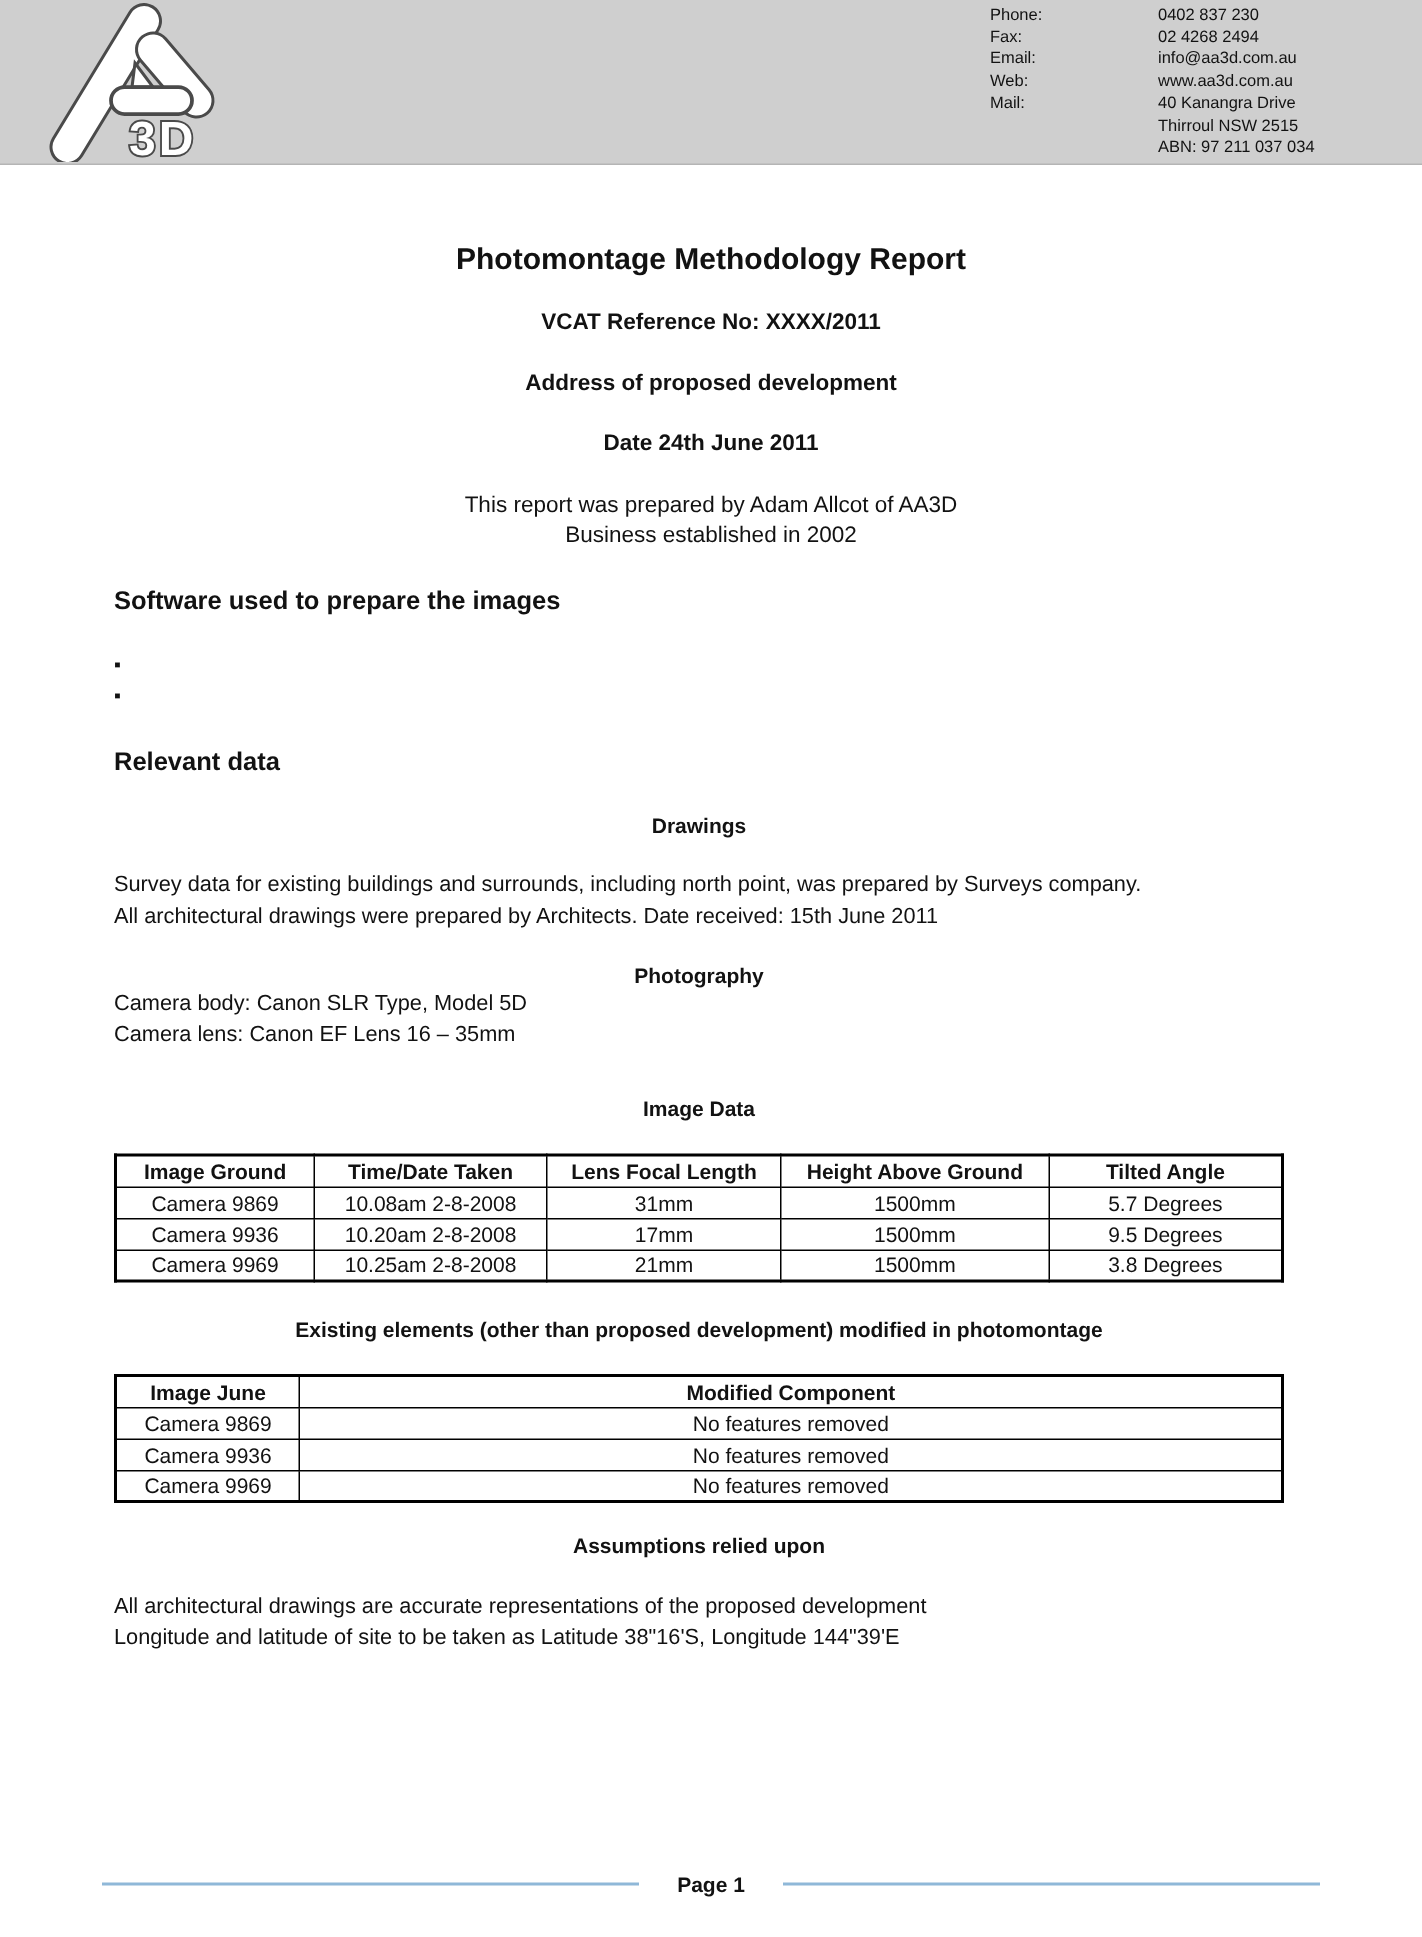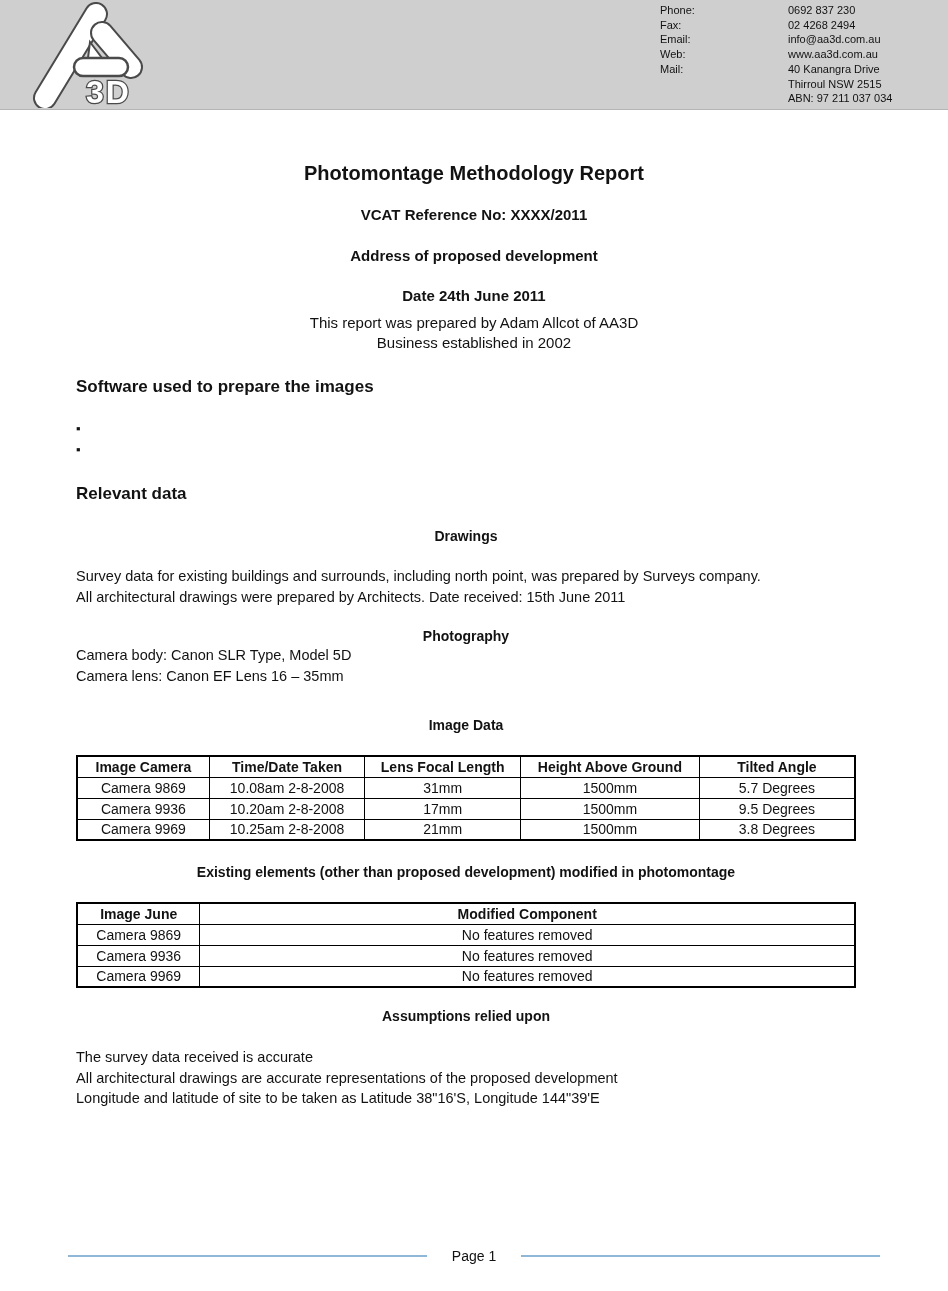--- a/index.html
+++ b/index.html
@@ -19,31 +19,31 @@
     width: 100%; height: 110px;
     background: #cfcfcf;
     border-bottom: 1px solid #b5b5b5;
   }
   .logo-wrap { position: absolute; left: 18px; top: 2px; }
   .contact-block {
     position: absolute; left: 660px; top: 3px;
     font-size: 11px; line-height: 14.7px;
   }
   .contact-row { display: flex; }
-  .contact-label { width: 128px; }
+  .contact-label { width: 112px; }
   .contact-value { white-space: nowrap; }
 
   
   .title-block { text-align: center; }
   .doc-title { font-size: 20px; line-height: 24px; font-weight: bold; margin-top: 51px; }
   .doc-subtitle { font-size: 15px; line-height: 18px; font-weight: bold; }
   .sub1 { margin-top: 21px; }
   .sub2 { margin-top: 23px; }
   .sub3 { margin-top: 22px; }
-  .intro-block { margin-top: 8px; font-size: 15px; line-height: 20px; text-align: center; }
+  .intro-block { margin-top: 22px; font-size: 15px; line-height: 20px; text-align: center; }
 
   
   .content { width: 780px; margin-left: 76px; }
   h2.section-heading { font-size: 17px; line-height: 21px; font-weight: bold; }
   h3.sub-heading { font-size: 14px; line-height: 18px; font-weight: bold; text-align: center; }
   .body-text { font-size: 14.5px; line-height: 20.5px; }
 
   .h-software { margin-top: 23px; }
   .bullet-list { list-style: none; margin-top: 21px; }
   .bullet-item { height: 21px; display: flex; align-items: center; }
@@ -76,21 +76,21 @@
   }
   .data-table th { font-weight: bold; }
 
   
   .footer {
     position: absolute; left: 0; right: 0; top: 1248px;
     display: flex; align-items: center;
     padding: 0 68px;
   }
   .footer-rule { flex: 1; height: 2px; }
-  .footer-label { font-size: 14px; font-weight: normal; padding: 0 25px; }
+  .footer-label { font-size: 14px; font-weight: bold; padding: 0 25px; }
 </style>
 </head>
 <body>
 
 <div class="page">
 
   <div class="header-band" style="background: rgb(207, 207, 207);">
     <div class="logo-wrap">
       <svg width="150" height="106" viewBox="0 0 150 106">
 
@@ -104,21 +104,21 @@
 
         <rect x="56" y="56" width="54" height="18" rx="9" fill="#ffffff" stroke="#4a4a4a" stroke-width="2.5"></rect>
 
         <text x="68" y="101" font-family="Liberation Sans, sans-serif" font-weight="bold" font-size="32" fill="#ffffff" stroke="#4a4a4a" stroke-width="2.5" paint-order="stroke" letter-spacing="2">3D</text>
       </svg>
     </div>
 
     <div class="contact-block">
       <div class="contact-row">
         <span class="contact-label">Phone:</span>
-        <span class="contact-value">0692 837 230</span>
+        <span class="contact-value">0402 837 230</span>
       </div>
       <div class="contact-row">
         <span class="contact-label">Fax:</span>
         <span class="contact-value">02 4268 2494</span>
       </div>
       <div class="contact-row">
         <span class="contact-label">Email:</span>
         <span class="contact-value">info@aa3d.com.au</span>
       </div>
       <div class="contact-row">
@@ -183,21 +183,21 @@
     <table class="data-table">
       <colgroup>
         <col style="width:17%">
           <col style="width:20%">
           <col style="width:20%">
           <col style="width:23%">
           <col style="width:20%">
       </colgroup>
       <thead>
         <tr>
-          <th>Image Camera</th>
+          <th>Image Ground</th>
           <th>Time/Date Taken</th>
           <th>Lens Focal Length</th>
           <th>Height Above Ground</th>
           <th>Tilted Angle</th>
         </tr>
       </thead>
       <tbody>
         <tr>
           <td>Camera 9869</td>
           <td>10.08am 2-8-2008</td>
@@ -246,21 +246,20 @@
         </tr>
         <tr>
           <td>Camera 9969</td>
           <td>No features removed</td>
         </tr>
       </tbody>
     </table>
 
     <h3 class="sub-heading h-assumptions">Assumptions relied upon</h3>
     <div class="body-text p-assumptions">
-      <div>The survey data received is accurate</div>
       <div>All architectural drawings are accurate representations of the proposed development</div>
       <div>Longitude and latitude of site to be taken as Latitude 38"16'S, Longitude 144"39'E</div>
     </div>
 
   </div>
 
   <div class="footer">
     <div class="footer-rule" style="background: rgb(143, 184, 216);"></div>
     <div class="footer-label">Page 1</div>
     <div class="footer-rule" style="background: rgb(143, 184, 216);"></div>

